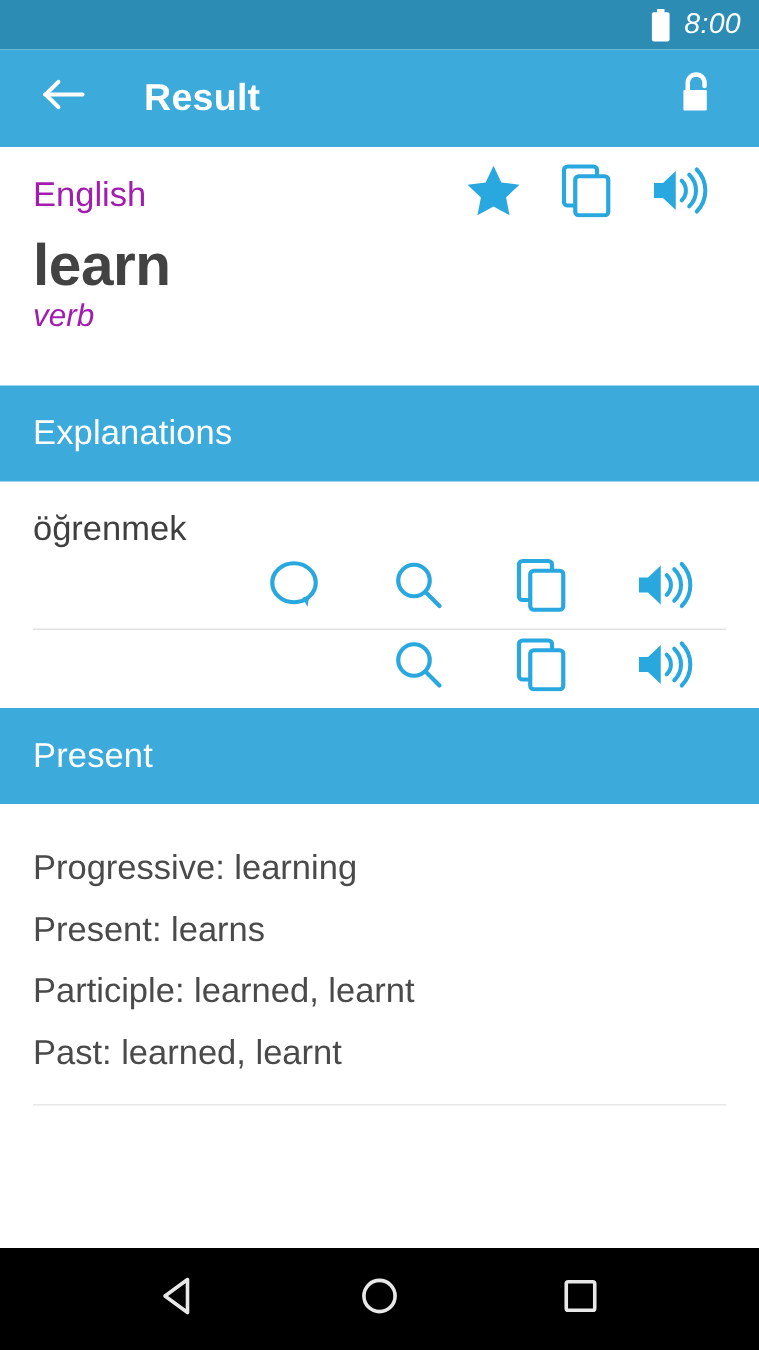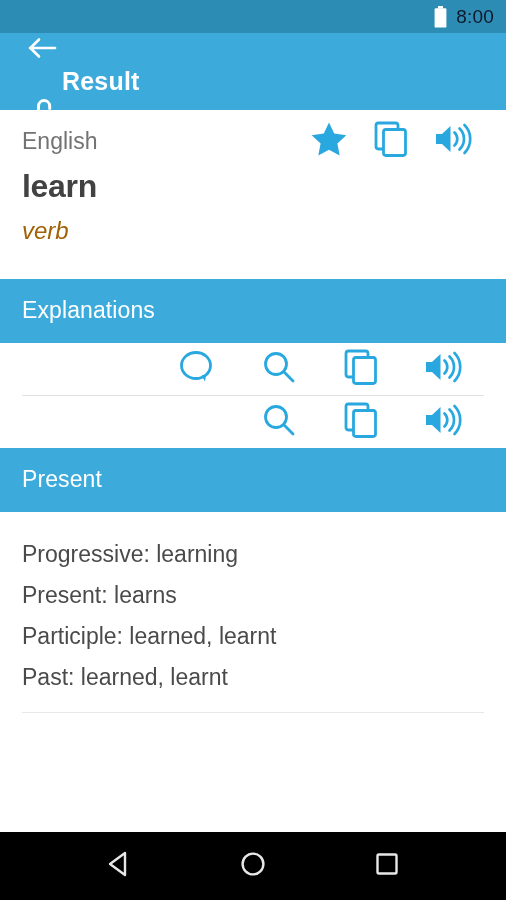--- a/index.html
+++ b/index.html
@@ -20,34 +20,35 @@
     height: 33px;
     background: #2d8cb4;
     display: flex;
     align-items: center;
     justify-content: flex-end;
     padding-right: 12px;
     gap: 9px;
   }
   .battery-icon { display: block; }
   .status-time {
-    color: #0f172a;
+    color: #ffffff;
     font-size: 19px;
     letter-spacing: 0.2px;
     line-height: 1;
     padding-bottom: 1px;
+    font-style: italic;
   }
 
   
   .app-bar {
-    height: 77px;
+    height: 65px;
     background: #3cabdc;
     display: flex;
+    align-items: center;
     padding: 0 22px 0 26px;
-    flex-direction: column;
   }
   .back-btn {
     width: 34px; height: 34px;
     display: flex; align-items: center; justify-content: center;
     flex: none;
   }
   .app-title {
     color: #ffffff;
     font-size: 25px;
     font-weight: bold;
@@ -62,45 +63,44 @@
   }
 
   
   .word-block { padding: 0 22px; position: relative; }
   .word-lang-row {
     display: flex;
     align-items: center;
     height: 62px;
   }
   .word-lang {
-    color: #737373;
+    color: #a21caf;
     font-size: 23px;
   }
   .word-actions {
     position: absolute;
     right: 22px;
     top: 0;
     height: 62px;
     display: flex;
     align-items: center;
   }
   .word-actions .icon-btn { width: 62px; display: flex; justify-content: center; align-items: center; }
   .word-term {
-    font-size: 32px;
+    font-size: 39px;
     font-weight: bold;
     color: #424242;
     line-height: 1.05;
     margin-top: -2px;
     letter-spacing: -0.3px;
   }
   .word-pos {
-    font-size: 24px;
+    font-size: 21px;
     font-style: italic;
-    color: #a16207;
-    margin-top: 13px;
+    color: #a21caf;
   }
 
   
   .section-header {
     background: #3cabdc;
     height: 64px;
     display: flex;
     align-items: center;
     padding-left: 22px;
   }
@@ -242,20 +242,21 @@
 
   <div style="height:34px"></div>
 
   <div class="section-header">
     <span class="section-header-label">Explanations</span>
   </div>
 
   <div class="expl-list">
 
     <div class="expl-item">
+      <div class="expl-text">öğrenmek</div>
       <div class="expl-actions">
         <div class="icon-btn">
           <span>
             <svg width="38" height="36" viewBox="0 0 38 36" aria-hidden="true">
               <ellipse cx="18" cy="16.5" rx="14.5" ry="13" fill="none" stroke="#29a8e0" stroke-width="2.8"></ellipse>
               <path d="M23.5 26.5 L27 32.5 L28.2 25.2 Z" fill="#29a8e0"></path>
             </svg>
           </span>
         </div>
         <div class="icon-btn">

